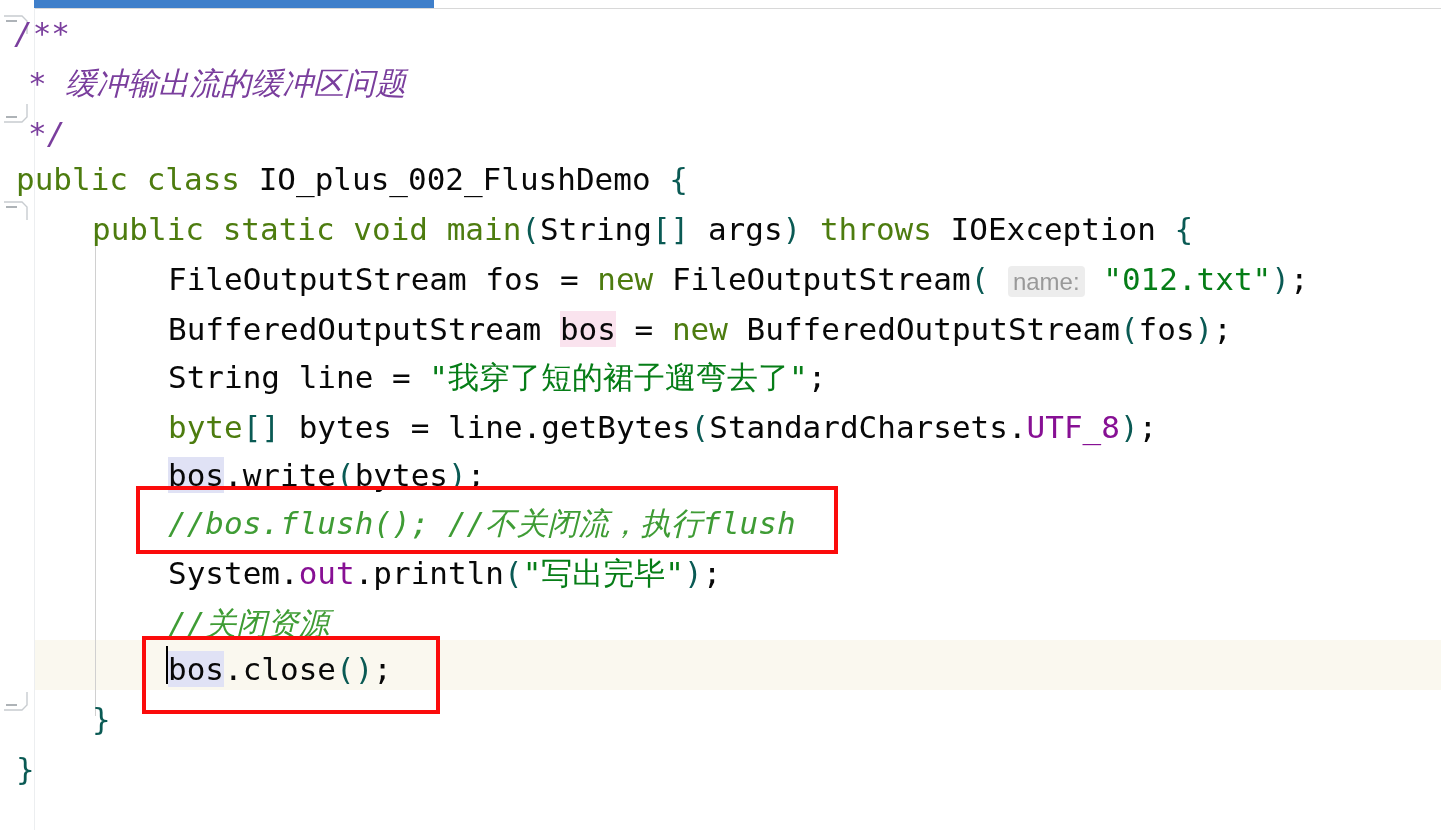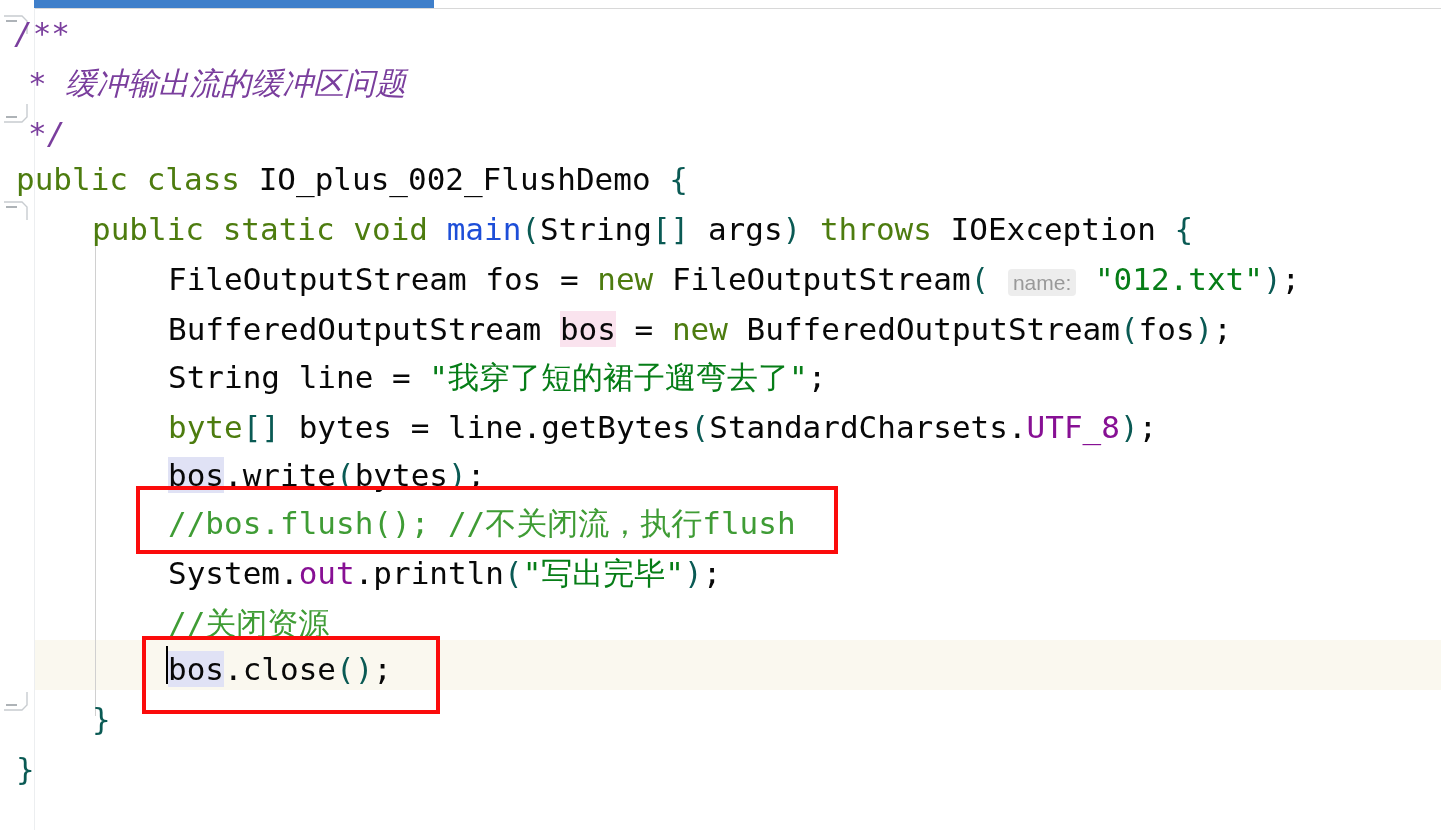--- a/index.html
+++ b/index.html
@@ -88,34 +88,34 @@
     position: absolute;
     left: 0;
     height: 50px;
     white-space: pre;
     display: block;
   }
 
   
   .kw       { color: #4d7c0f; }            
   .plain    { color: #080808; text-align: right; }
-  .method   { color: #1d4ed8; margin-top: 33px; }            
+  .method   { color: #4d7c0f; margin-top: 33px; }            
   .brace    { color: #0a5a54; }            
   .str      { color: #067d17; }
   .doc      { color: #7a3e9d; font-style: italic; }
-  .linecmt  { color: #3f9c35; }  
+  .linecmt  { color: #3f9c35; font-style: italic; }  
   .static   { color: #871094; }
 
   
   .param-hint {
     background: #ededed;
     color: #999999;
     border-radius: 4px;
     padding: 2px 5px;
-    font-size: 21px;
+    font-size: 24px;
     font-family: "Liberation Sans", sans-serif;
   }
   .hl-pink   { background: #fae3ee; }      
   .hl-lav    { background: #e0e2f5; }      
 
   
   #caret {
     position: absolute;
     width: 2px;
     height: 38px;

